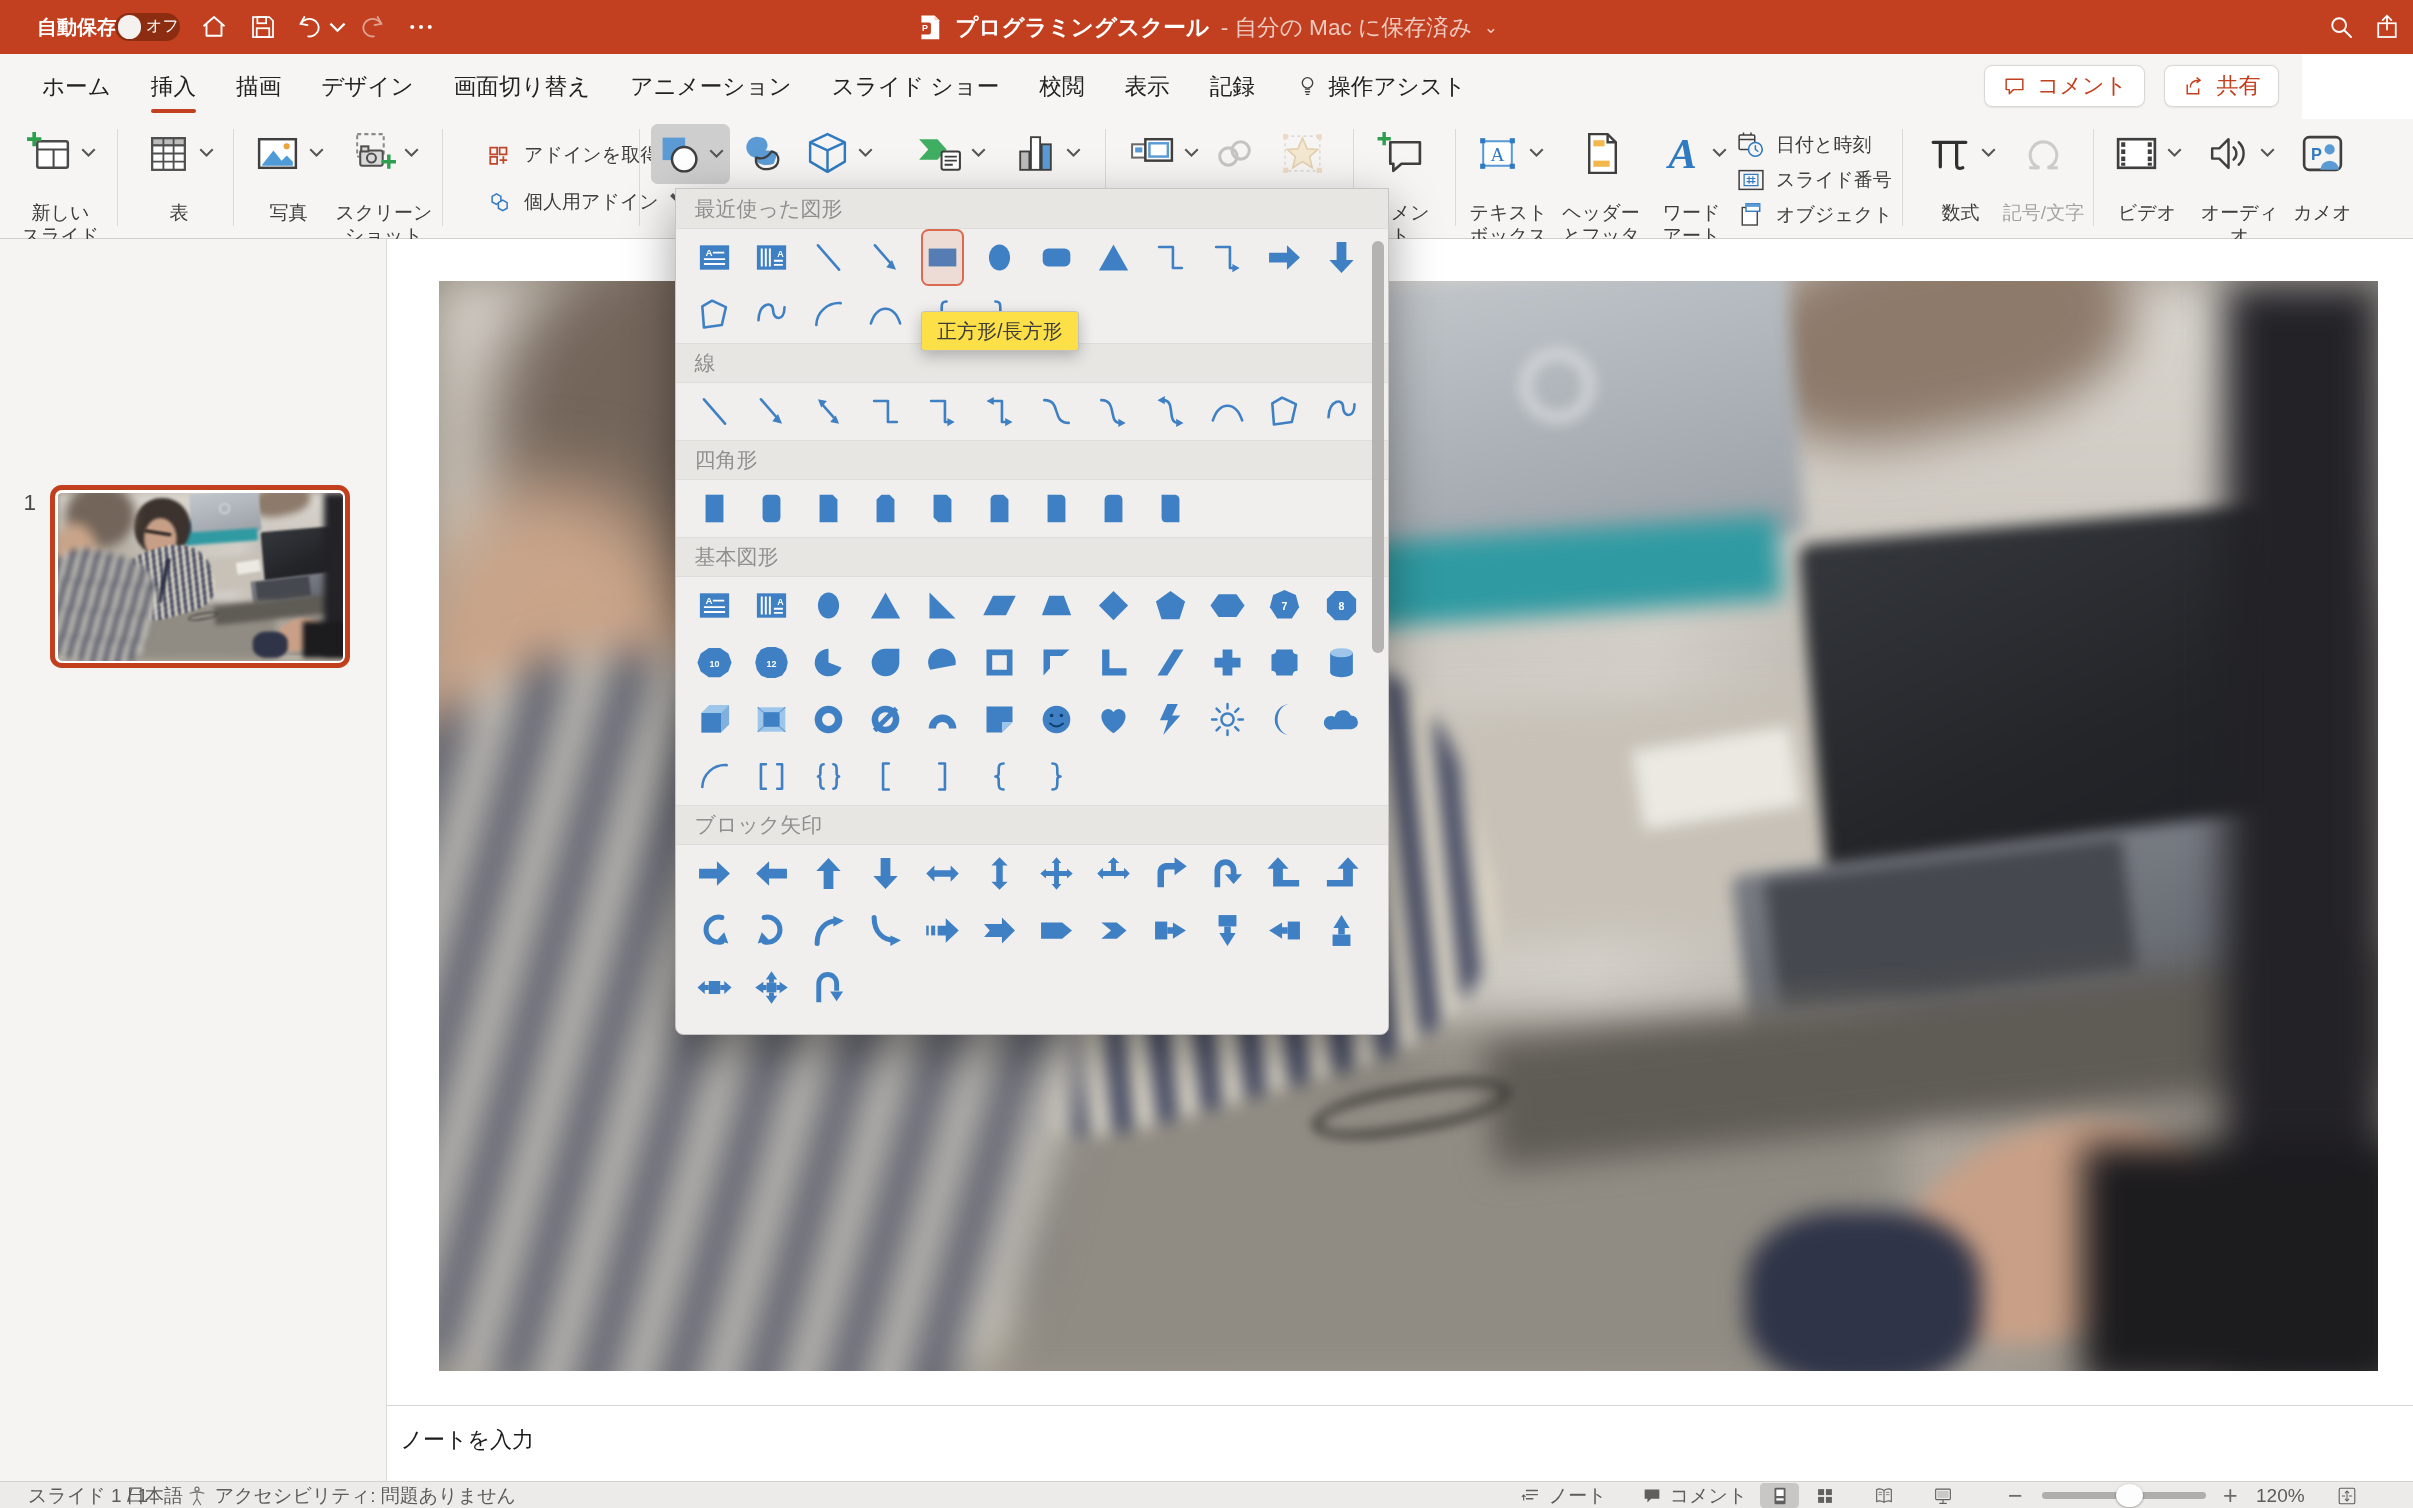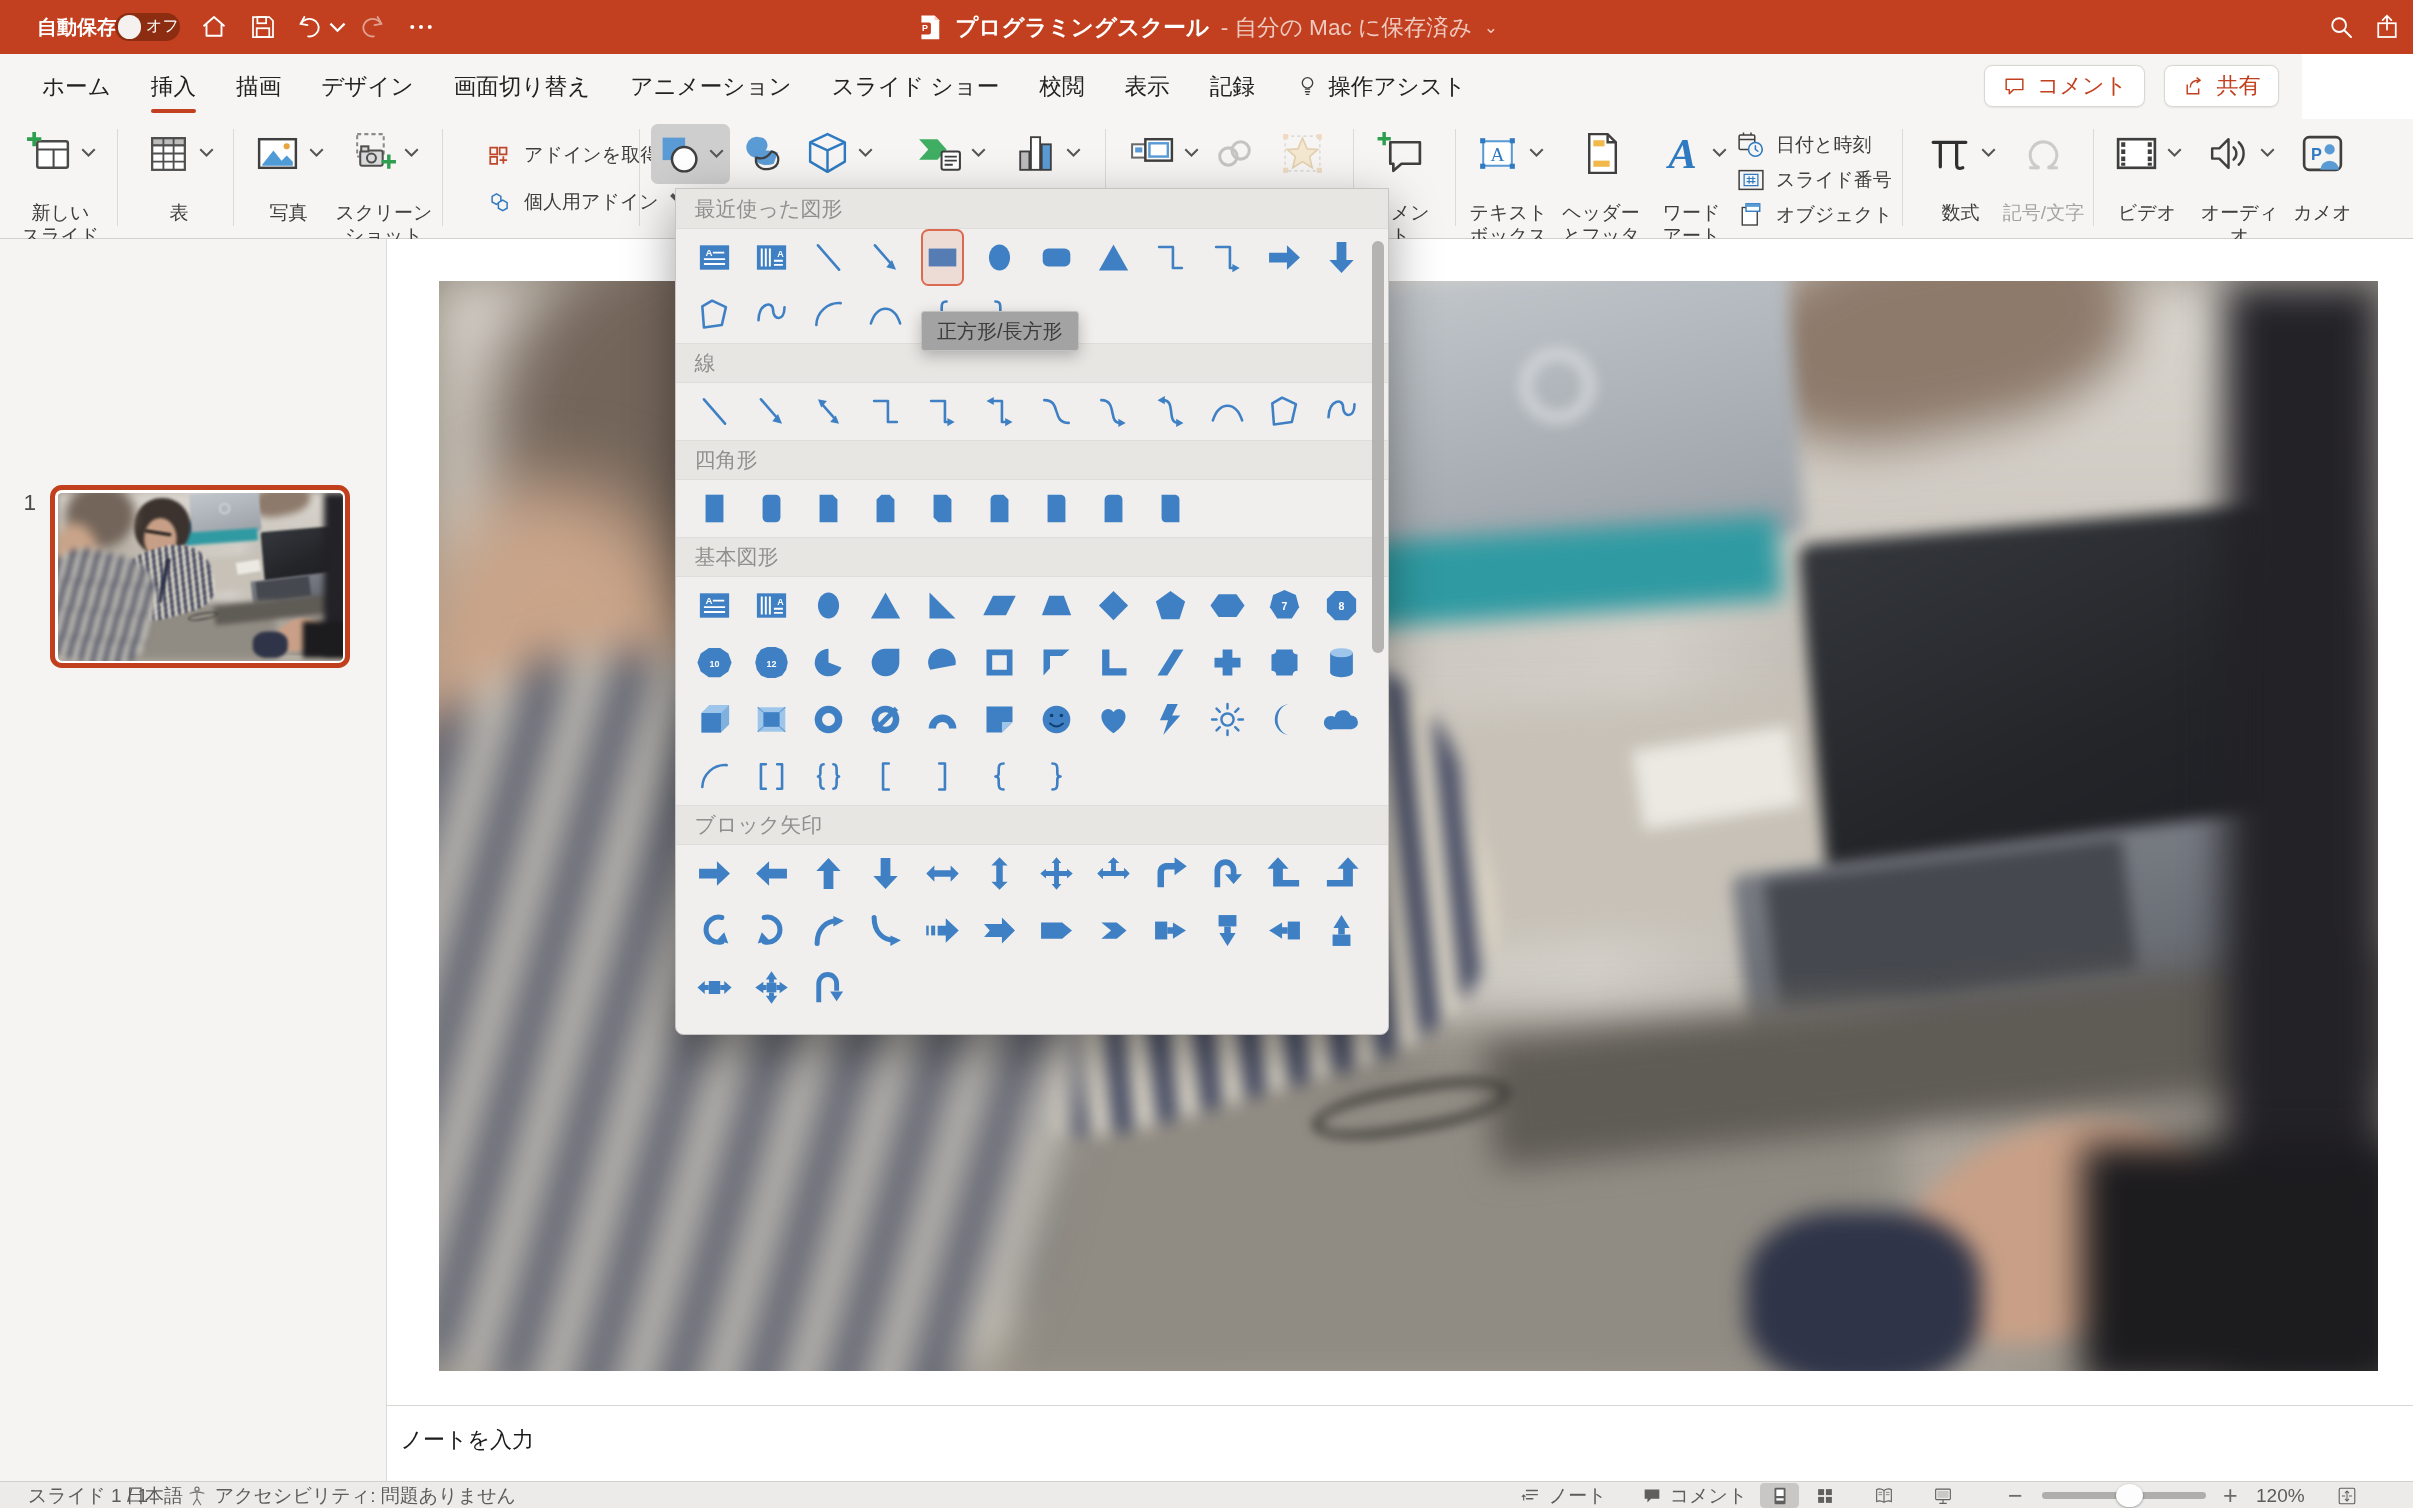--- a/index.html
+++ b/index.html
@@ -52,21 +52,21 @@
   border-radius:0 0 8.4px 8.4px; box-shadow:0 17px 50px rgba(0,0,0,.38); z-index:50; padding-bottom:18.4px; }
 .sec-header { height:40px; background:#e7e6e3; color:#8f8f8d; font-size:21px; display:flex; align-items:center;
   padding-left:18.4px; border-top:0.8px solid #dedddb; border-bottom:0.8px solid #dedddb; }
 .shape-menu .sec-header:first-child { border-top:none; }
 .srow-icons { display:flex; padding-left:10px; height:57px; align-items:center; }
 .cell { width:57px; height:57px; display:flex; align-items:center; justify-content:center; position:relative; }
 .cell svg { width:39px; height:39px; }
 .cell.sel::before { content:''; position:absolute; left:6.7px; right:6.7px; top:0; bottom:0; border:2.5px solid #dc6a50;
   background:rgba(223,106,80,.14); border-radius:7.5px; }
 .menu-scrollbar { position:absolute; right:4.2px; top:52px; width:11.7px; height:412px; background:#b5b3b1; border-radius:5.9px; z-index:55; }
-.shape-tooltip { position:absolute; left:245px; top:122px; height:40px; background:#a3a3a3; border:0.8px solid #c3c2c0;
+.shape-tooltip { position:absolute; left:245px; top:122px; height:40px; background:#fde047; border:0.8px solid #c3c2c0;
   box-shadow:0 5px 15px rgba(0,0,0,.25); border-radius:3.4px; font-size:20px; color:#3c3c3c;
   display:flex; align-items:center; padding:0 15px; z-index:60; }
 
 
 .slide-panel { position:absolute; left:0; top:239px; width:387px; height:1242px; background:#f5f4f2; border-right:0.8px solid #dddbd8; }
 .slide-num { position:absolute; left:23.5px; top:251px; font-size:22.6px; color:#4a4a4a; }
 .thumb { position:absolute; left:50px; top:246px; width:300px; height:183px; border:5.9px solid #c23f1d; border-radius:11.7px;
   background:#fff; padding:2.5px; }
 .thumb-inner { width:100%; height:100%; overflow:hidden; border-radius:4.2px; position:relative; background:#b4ada2; }
 .thumb-inner .scene { transform:scale(0.149); transform-origin:0 0; }

